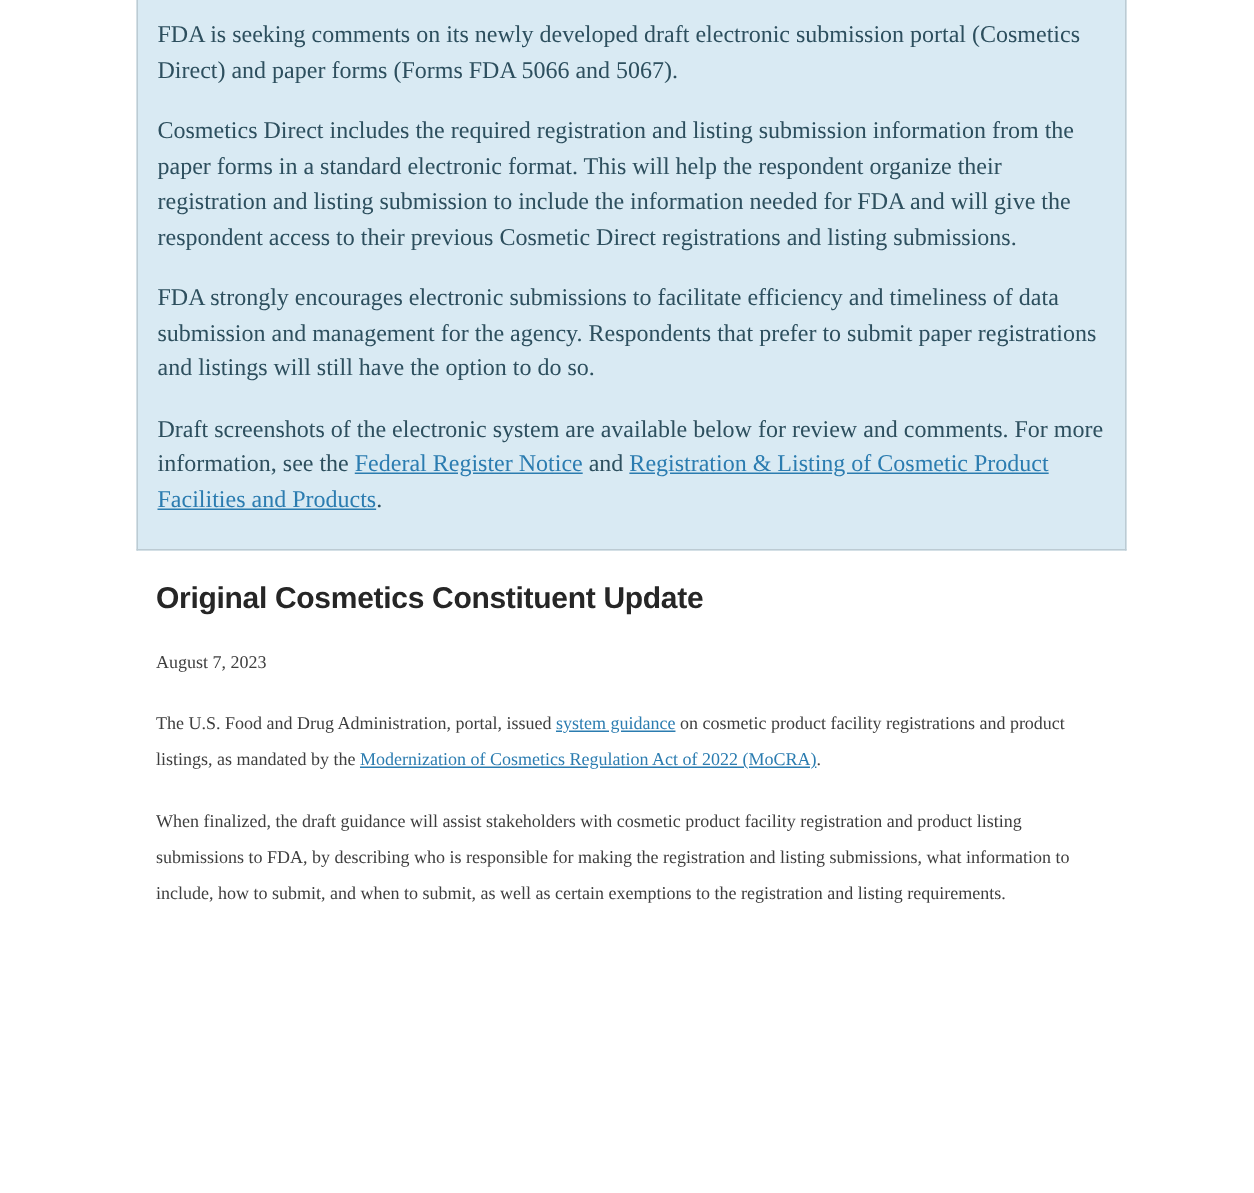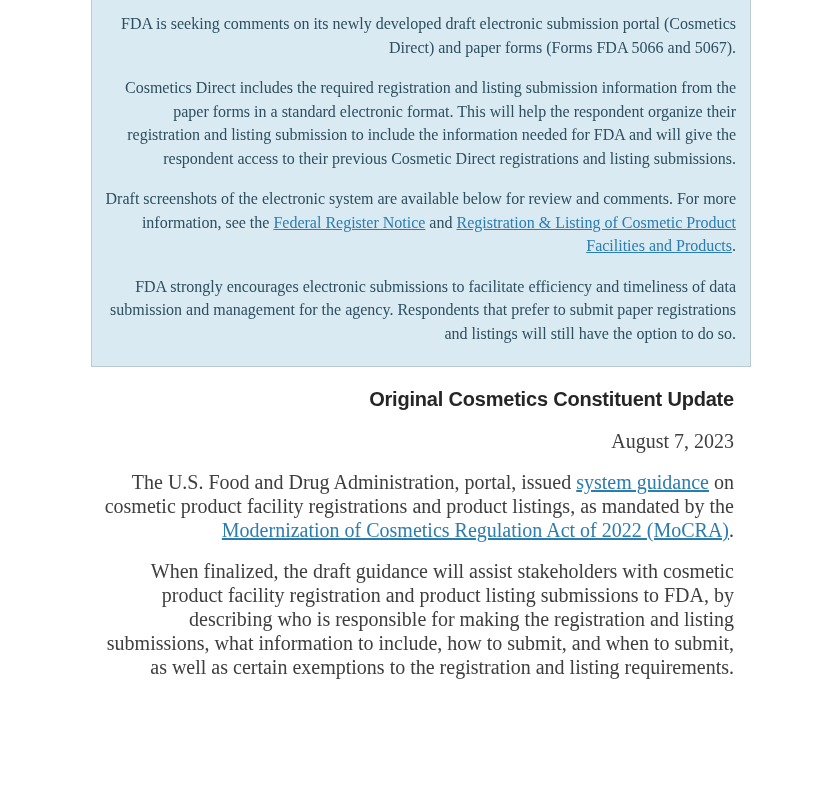--- a/index.html
+++ b/index.html
@@ -5,21 +5,20 @@
   * { margin: 0; padding: 0; box-sizing: border-box; }
   html, body {
     width: 836px; height: 795px;
     background: #ffffff;
     overflow: hidden;
     font-family: "Liberation Serif", "DejaVu Serif", serif;
   }
   .content {
     width: 630px;
     margin-left: 104px;
-    text-align: right;
   }
   
   .callout {
     margin-left: -13px;
     width: 660px;
     background: #d9eaf3;
     border: 1px solid #bccbd3;
     border-top: none;
     padding: 12px 14px 4px 13px;
   }
@@ -49,41 +48,41 @@
   
   .article-heading {
     font-family: "Liberation Sans", "DejaVu Sans", sans-serif;
     font-weight: 700;
     font-size: 20px;
     letter-spacing: -0.2px;
     color: #262626;
     margin: 21px 0 18px 0;
   }
   .article p {
-    font-size: 20px;
+    font-size: 12px;
     line-height: 24px;
     color: #3e3e3e;
     margin: 14px 0 17px 0;
   }
   .date-line {
     font-size: 15.5px;
     color: #3e3e3e;
     margin-bottom: 20px;
   }
 </style>
 </head>
 <body>
 
 <div class="content">
 
   <div class="callout">
     <p>FDA is seeking comments on its newly developed draft electronic submission portal (Cosmetics Direct) and paper forms (Forms FDA 5066 and 5067).</p>
     <p>Cosmetics Direct includes the required registration and listing submission information from the paper forms in a standard electronic format. This will help the respondent organize their registration and listing submission to include the information needed for FDA and will give the respondent access to their previous Cosmetic Direct registrations and listing submissions.</p>
+    <p>FDA strongly encourages electronic submissions to facilitate efficiency and timeliness of data submission and management for the agency. Respondents that prefer to submit paper registrations and listings will still have the option to do so.</p>
     <p><span>Draft screenshots of the electronic system are available below for review and comments. For more information, see the </span><a class="link">Federal Register Notice</a><span> and </span><a class="link">Registration &amp; Listing of Cosmetic Product Facilities and Products</a><span>.</span></p>
-    <p>FDA strongly encourages electronic submissions to facilitate efficiency and timeliness of data submission and management for the agency. Respondents that prefer to submit paper registrations and listings will still have the option to do so.</p>
   </div>
 
   <div class="article">
     <h2 class="article-heading">Original Cosmetics Constituent Update</h2>
     <p class="date-line">August 7, 2023</p>
     <p><span>The U.S. Food and Drug Administration, portal, issued </span><a class="link">system guidance</a><span> on cosmetic product facility registrations and product listings, as mandated by the </span><a class="link">Modernization of Cosmetics Regulation Act of 2022 (MoCRA)</a><span>.</span></p>
     <p>When finalized, the draft guidance will assist stakeholders with cosmetic product facility registration and product listing submissions to FDA, by describing who is responsible for making the registration and listing submissions, what information to include, how to submit, and when to submit, as well as certain exemptions to the registration and listing requirements.</p>
   </div>
 
 </div>

